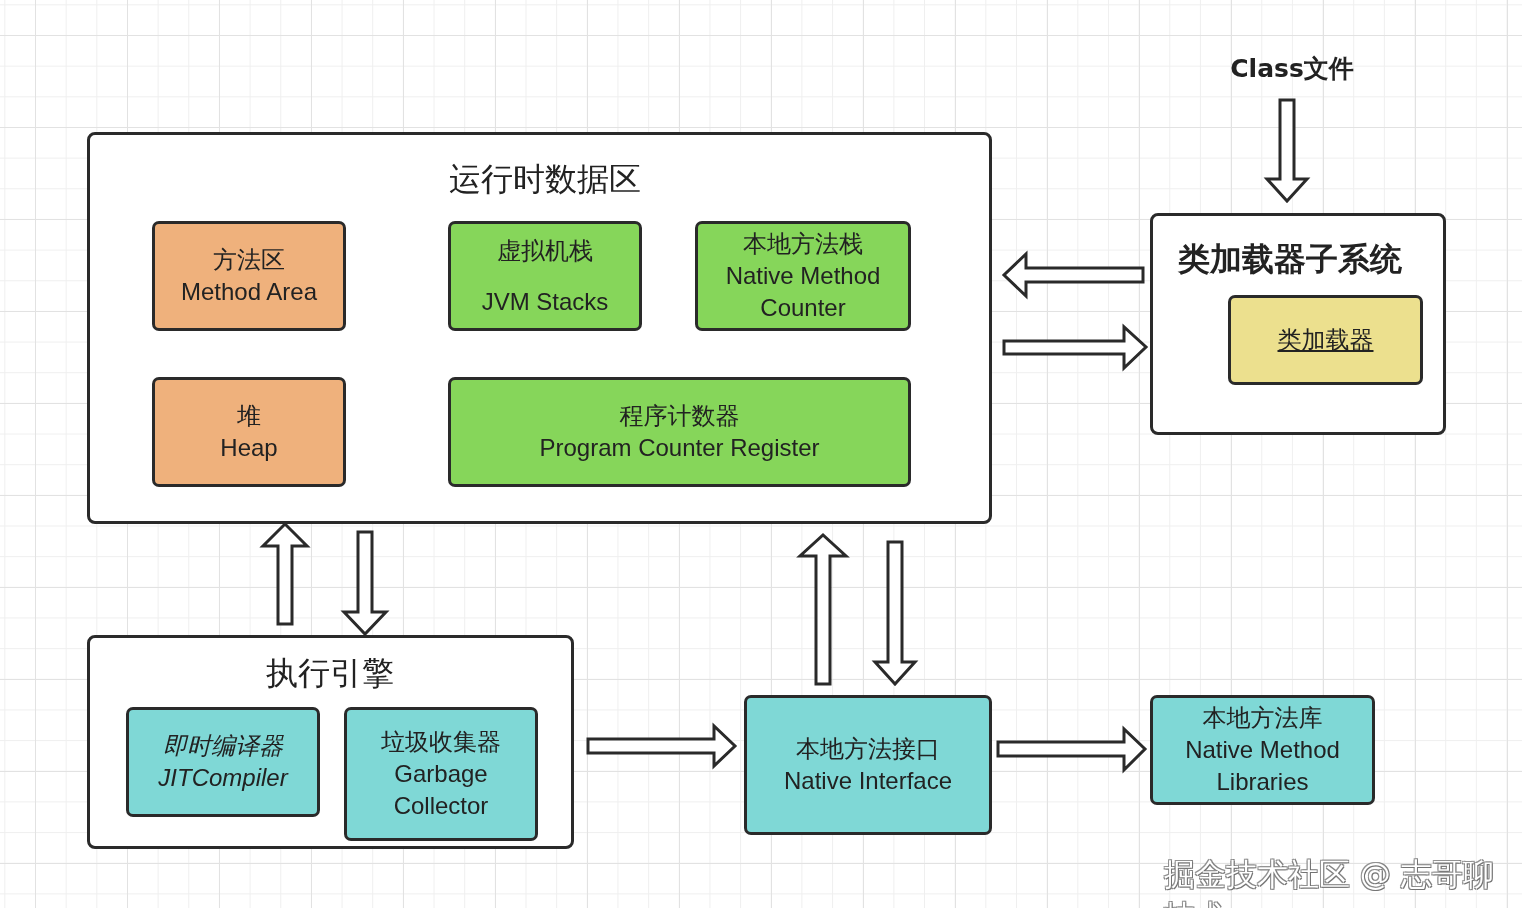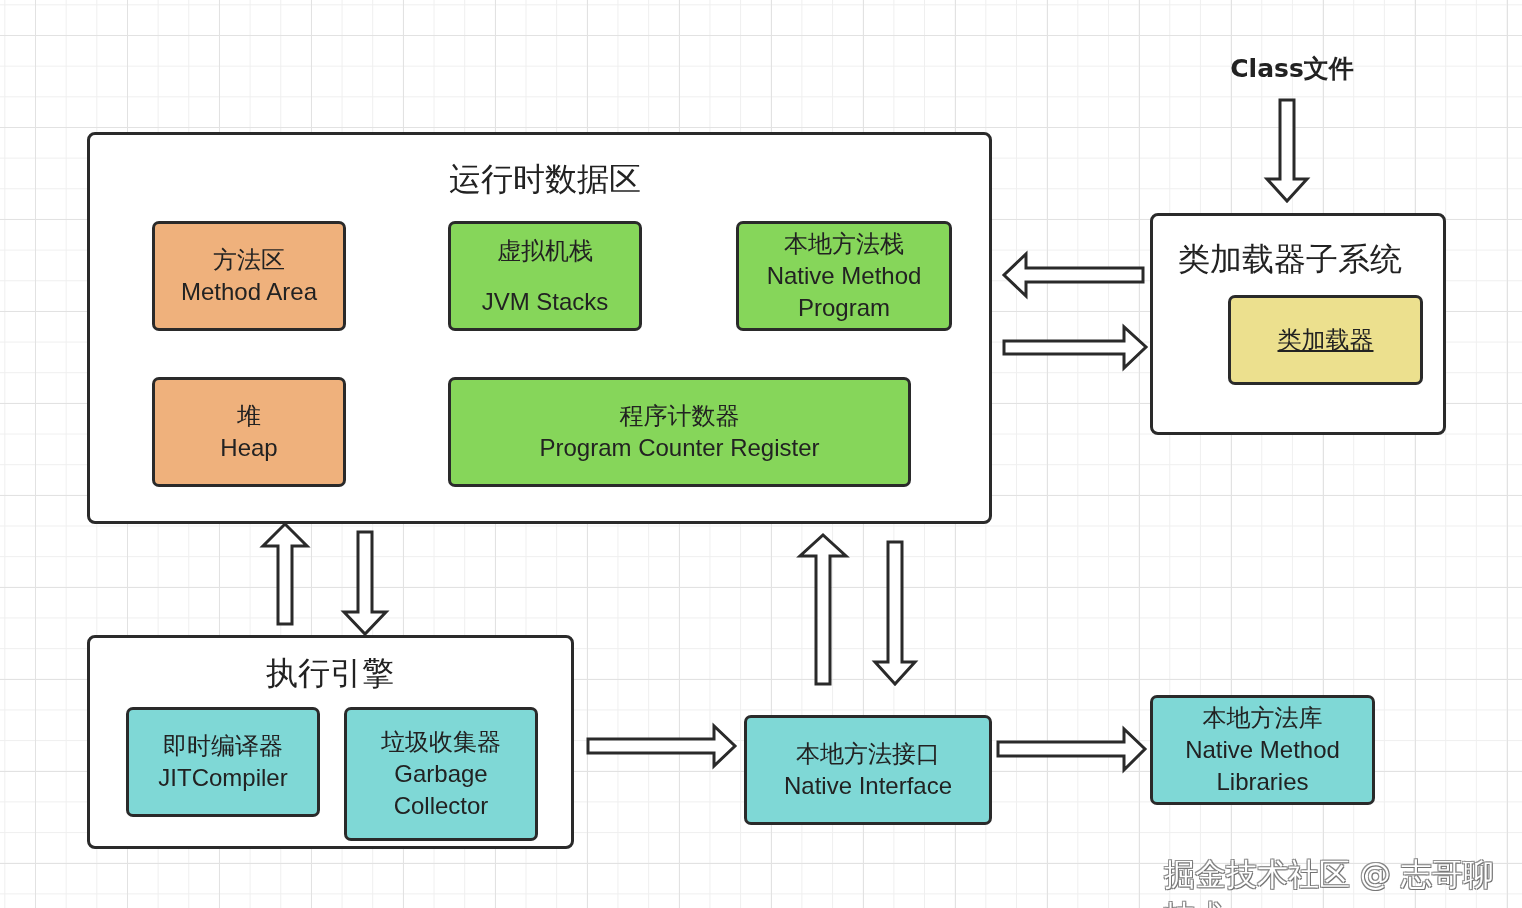--- a/index.html
+++ b/index.html
@@ -55,53 +55,53 @@
 <div class="group-title" style="left:440px; top:158px; width:210px;">运行时数据区</div>
 
 <div class="node orange" style="left:152px; top:221px; width:194px; height:110px;">
   <span class="cn">方法区</span>
   <span>Method Area</span>
 </div>
 <div class="node green" style="left:448px; top:221px; width:194px; height:110px;gap:19px;">
   <span class="cn">虚拟机栈</span>
   <span>JVM Stacks</span>
 </div>
-<div class="node green" style="left:695px; top:221px; width:216px; height:110px;margin-left:41px;">
+<div class="node green" style="left:695px; top:221px; width:216px; height:110px;">
   <span class="cn">本地方法栈</span>
   <span>Native Method</span>
-  <span>Program</span>
+  <span>Counter</span>
 </div>
 <div class="node orange" style="left:152px; top:377px; width:194px; height:110px;">
   <span class="cn">堆</span>
   <span>Heap</span>
 </div>
 <div class="node green" style="left:448px; top:377px; width:463px; height:110px;">
   <span class="cn">程序计数器</span>
   <span>Program Counter Register</span>
 </div>
 
 <div class="box" style="left:1150px; top:213px; width:296px; height:222px;"></div>
-<div class="group-title" style="left:1150px; top:238px; width:280px;">类加载器子系统</div>
+<div class="group-title" style="left:1150px; top:238px; width:280px;font-weight:bold;">类加载器子系统</div>
 <div class="node yellow" style="left:1228px; top:295px; width:195px; height:90px;text-decoration:underline;">
   <span class="cn">类加载器</span>
 </div>
 
 <div class="box" style="left:87px; top:635px; width:487px; height:214px;"></div>
 <div class="group-title" style="left:230px; top:652px; width:200px;">执行引擎</div>
-<div class="node teal" style="left:126px; top:707px; width:194px; height:110px;">
+<div class="node teal" style="left:126px; top:707px; width:194px; height:110px;font-style:italic;">
   <span class="cn">即时编译器</span>
   <span>JITCompiler</span>
 </div>
 <div class="node teal" style="left:344px; top:707px; width:194px; height:134px;">
   <span class="cn">垃圾收集器</span>
   <span>Garbage</span>
   <span>Collector</span>
 </div>
 
-<div class="node teal" style="left:744px; top:715px; width:248px; height:110px;">
+<div class="node teal" style="left:744px; top:695px; width:248px; height:140px;">
   <span class="cn">本地方法接口</span>
   <span>Native Interface</span>
 </div>
 
 <div class="node teal" style="left:1150px; top:695px; width:225px; height:110px;">
   <span class="cn">本地方法库</span>
   <span>Native Method</span>
   <span>Libraries</span>
 </div>
 

